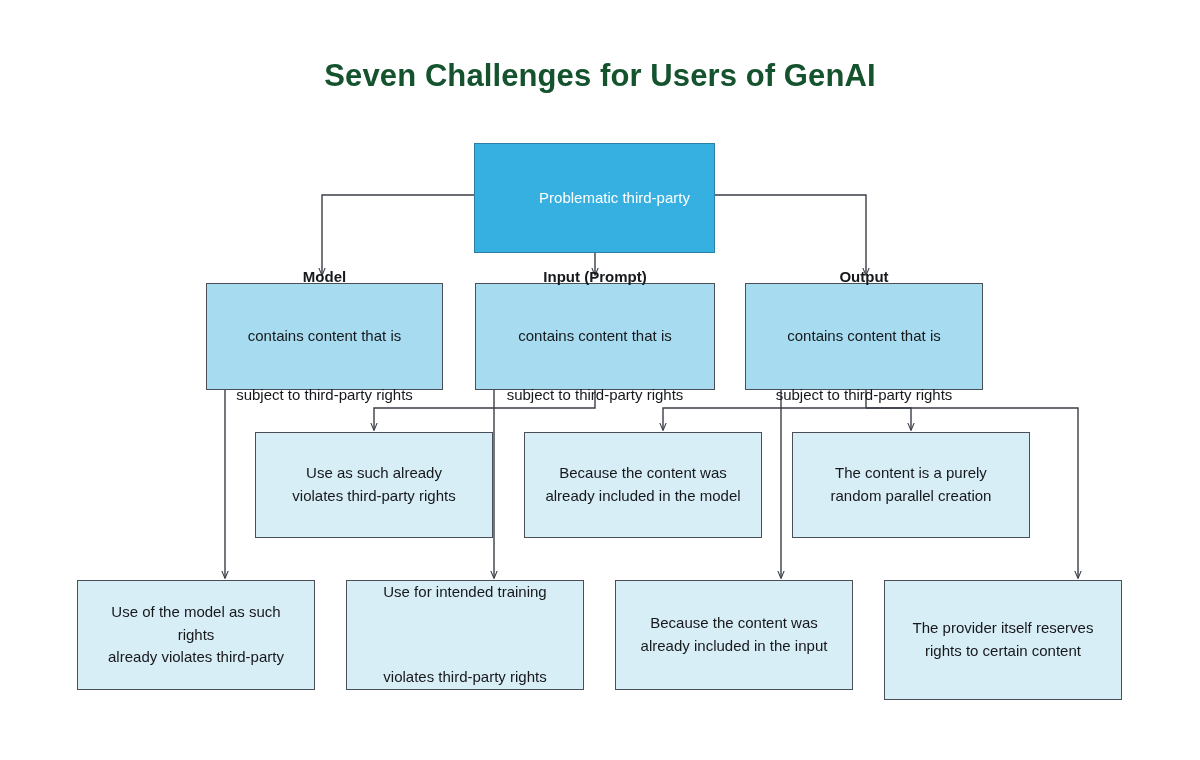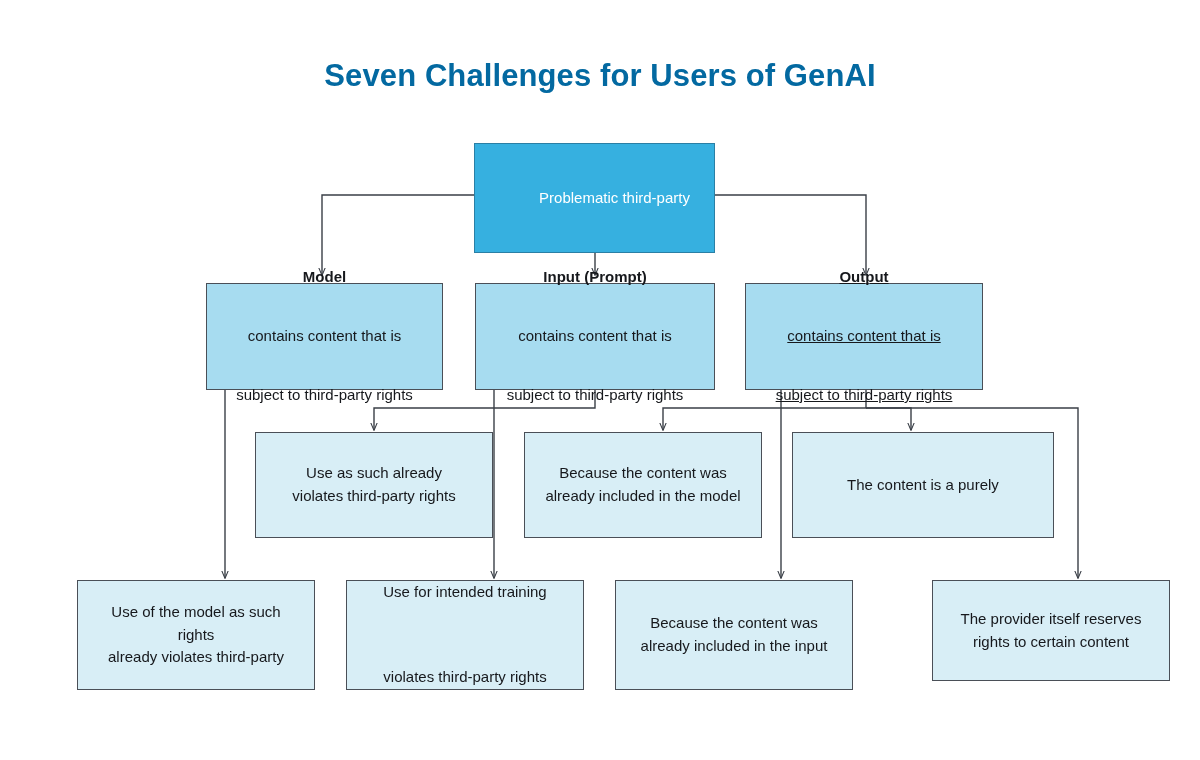--- a/index.html
+++ b/index.html
@@ -16,21 +16,21 @@
     font-family: "Liberation Sans", sans-serif;
   }
   #title {
     position: absolute;
     left: 0;
     top: 58px;
     width: 1200px;
     text-align: center;
     font-size: 31px;
     font-weight: bold;
-    color: #0369a1;
+    color: #14532d;
     letter-spacing: 0.1px;
   }
   svg#edges {
     position: absolute;
     left: 0;
     top: 0;
     width: 1200px;
     height: 760px;
     pointer-events: none;
   }
@@ -104,54 +104,55 @@
     <span class="ln">contains content that is</span>
     <span class="ln">subject to third-party rights</span>
   </div>
 
   <div class="node lvl2" style="left:475px; top:283px; width:240px; height:107px;">
     <span class="ln bold">Input (Prompt)</span>
     <span class="ln">contains content that is</span>
     <span class="ln">subject to third-party rights</span>
   </div>
 
-  <div class="node lvl2" style="left:745px; top:283px; width:238px; height:107px;text-decoration:underline;">
+  <div class="node lvl2" style="left:745px; top:283px; width:238px; height:107px;">
     <span class="ln bold">Output</span>
     <span class="ln">contains content that is</span>
     <span class="ln">subject to third-party rights</span>
   </div>
 
   <div class="node lvl3" style="left:255px; top:432px; width:238px; height:106px;">
     <span class="ln">Use as such already</span>
     <span class="ln">violates third-party rights</span>
   </div>
 
   <div class="node lvl3" style="left:524px; top:432px; width:238px; height:106px;">
     <span class="ln">Because the content was</span>
     <span class="ln">already included in the model</span>
   </div>
 
-  <div class="node lvl3" style="left:792px; top:432px; width:262px; height:106px;">
+  <div class="node lvl3" style="left:792px; top:432px; width:238px; height:106px;">
     <span class="ln">The content is a purely</span>
+    <span class="ln">random parallel creation</span>
   </div>
 
   <div class="node lvl4" style="left:77px; top:580px; width:238px; height:110px;">
     <span class="ln">Use of the model as such</span>
     <span class="ln">rights</span>
     <span class="ln">already violates third-party</span>
   </div>
 
   <div class="node lvl4" style="left:346px; top:580px; width:238px; height:110px;justify-content:space-between;">
     <span class="ln">Use for intended training</span>
     <span class="ln">violates third-party rights</span>
   </div>
 
   <div class="node lvl4" style="left:615px; top:580px; width:238px; height:110px;">
     <span class="ln">Because the content was</span>
     <span class="ln">already included in the input</span>
   </div>
 
-  <div class="node lvl4" style="left:884px; top:580px; width:238px; height:101px;margin-left:48px;">
+  <div class="node lvl4" style="left:884px; top:580px; width:238px; height:120px;">
     <span class="ln">The provider itself reserves</span>
     <span class="ln">rights to certain content</span>
   </div>
 
 </div>
 
 </body></html>

